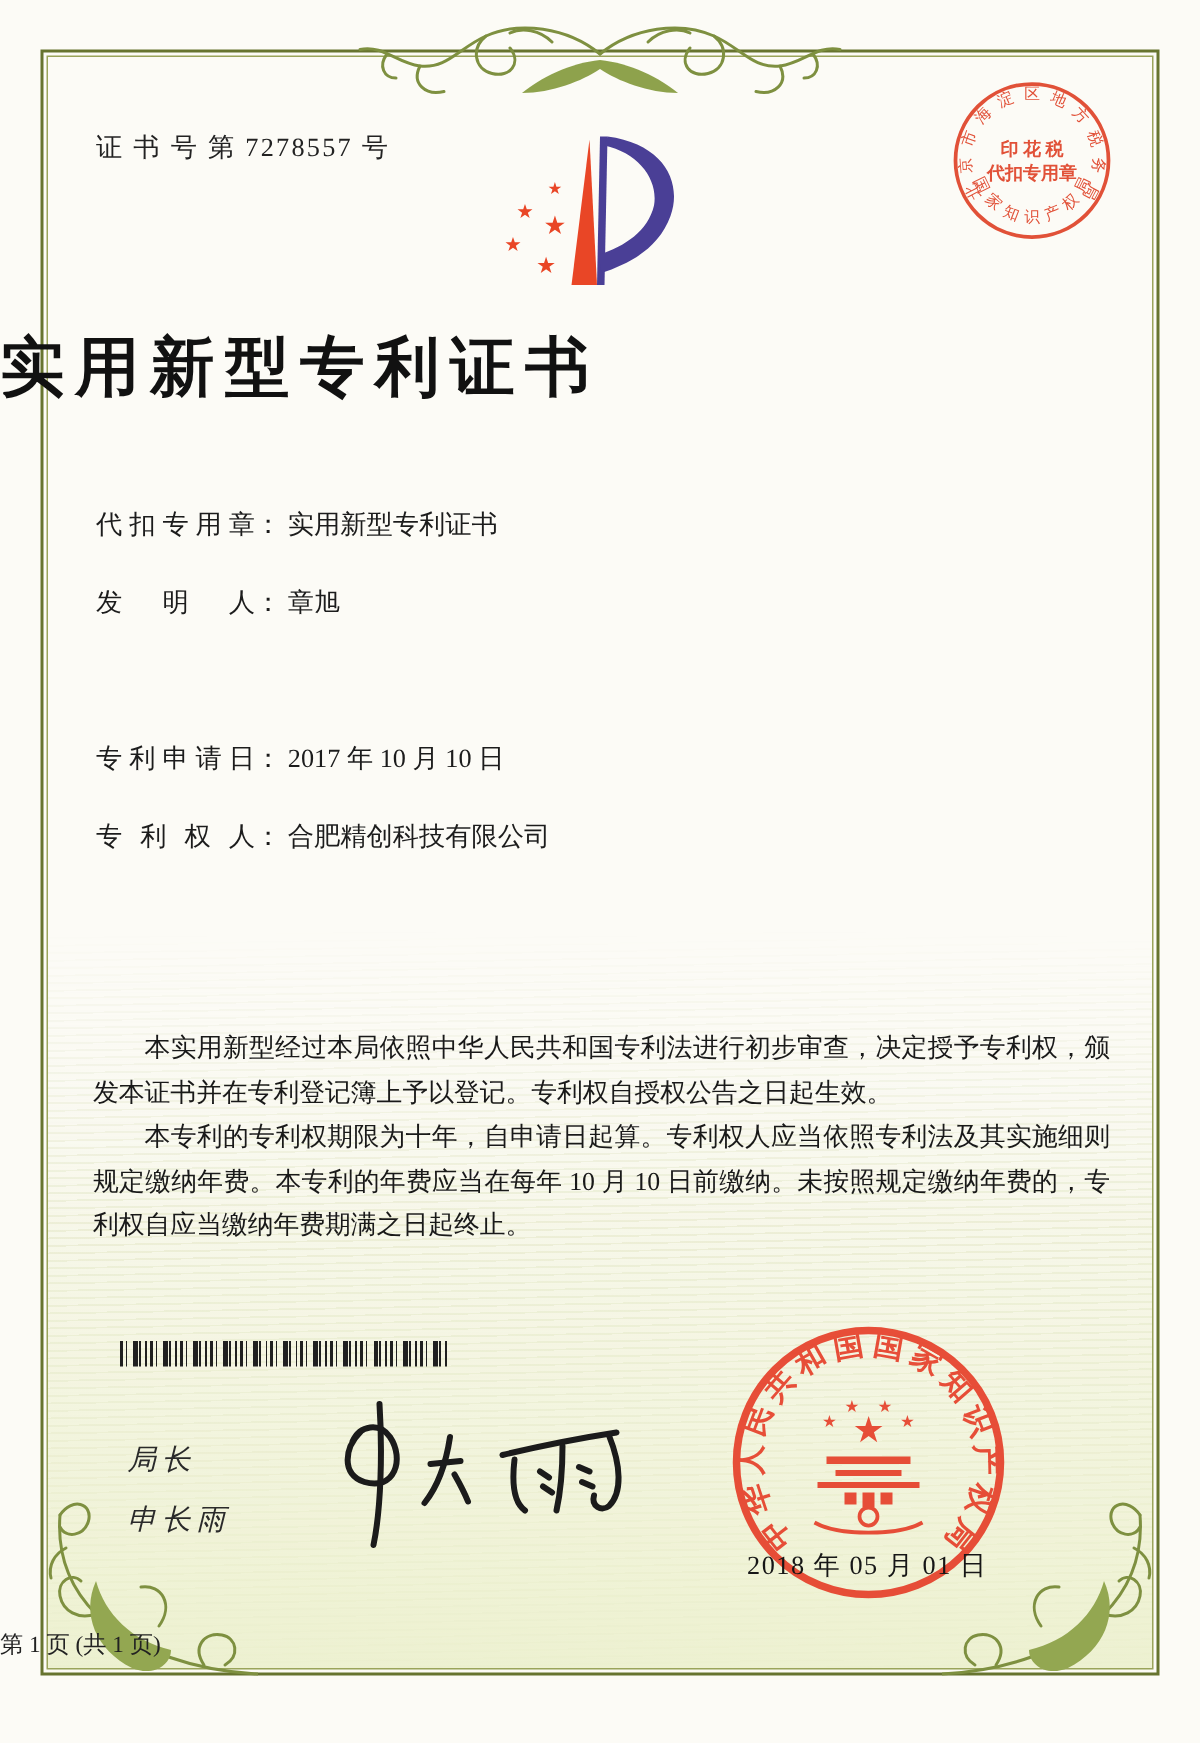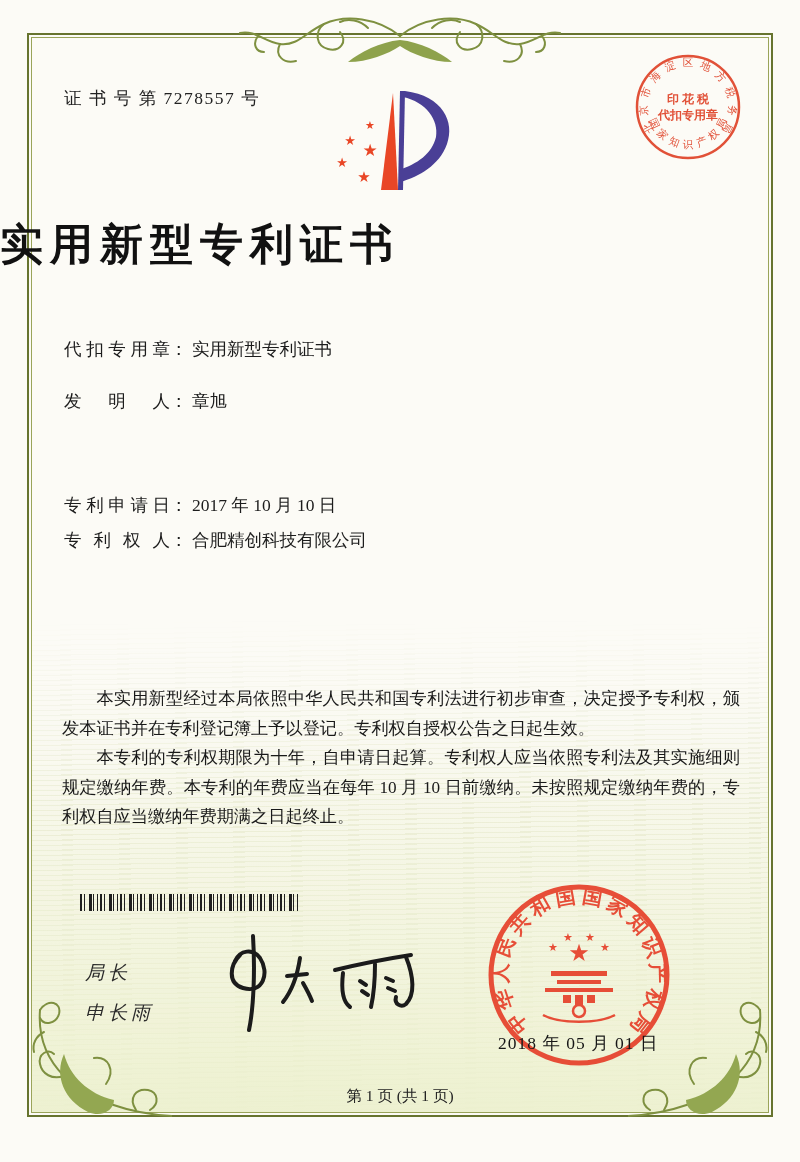--- a/index.html
+++ b/index.html
@@ -34,21 +34,21 @@
   .barcode{position:absolute;left:80px;top:894px;width:220px;height:17px;
         background:repeating-linear-gradient(90deg,#202020 0 2px,transparent 2px 4px,#202020 4px 5px,
           transparent 5px 9px,#202020 9px 12px,transparent 12px 13px,#202020 13px 14px,
           transparent 14px 17px,#202020 17px 18px,transparent 18px 20px);}
   .officer{position:absolute;left:85px;top:960px;font-size:19px;letter-spacing:4px;color:#2a2a2a;}
   .officer div{margin-bottom:14px;font-style:italic;}
   .sig-svg{position:absolute;left:215px;top:928px;z-index:4;}
   .seal{position:absolute;left:482px;top:878px;z-index:5;opacity:.92;}
   .seal-date{position:absolute;left:498px;top:1031px;font-size:17.5px;letter-spacing:1px;
              color:#161616;z-index:6;}
-  .footer{position:absolute;left:0;right:0;top:1086px;text-align:center;font-size:15.5px;color:#222;}
+  .footer{position:absolute;left:0;right:0;top:1086px;font-size:15.5px;color:#222;}
   .tax-stamp{position:absolute;left:630px;top:50px;z-index:5;opacity:.95;}
   .logo{position:absolute;left:318px;top:76px;z-index:4;}
   svg text{font-family:"Liberation Serif","DejaVu Serif",serif;}
 </style>
 </head>
 <body>
 
 <div class="paper"></div>
 <div class="tint"></div>
 <div class="frame"></div>
@@ -137,21 +137,21 @@
     <span class="val">实用新型专利证书</span>
   </div>
   <div class="row" style="top:389px;">
     <span class="lab">发明人</span><span>：</span>
     <span class="val">章旭</span>
   </div>
   <div class="row" style="top:493px;">
     <span class="lab">专利申请日</span><span>：</span>
     <span class="val">2017 年 10 月 10 日</span>
   </div>
-  <div class="row" style="top:528px;">
+  <div class="row" style="top:545px;">
     <span class="lab">专利权人</span><span>：</span>
     <span class="val">合肥精创科技有限公司</span>
   </div>
 
   <div class="paras">
     <p>本实用新型经过本局依照中华人民共和国专利法进行初步审查，决定授予专利权，颁发本证书并在专利登记簿上予以登记。专利权自授权公告之日起生效。</p>
     <p>本专利的专利权期限为十年，自申请日起算。专利权人应当依照专利法及其实施细则规定缴纳年费。本专利的年费应当在每年 10 月 10 日前缴纳。未按照规定缴纳年费的，专利权自应当缴纳年费期满之日起终止。</p>
   </div>
 
   <div class="barcode"></div>

